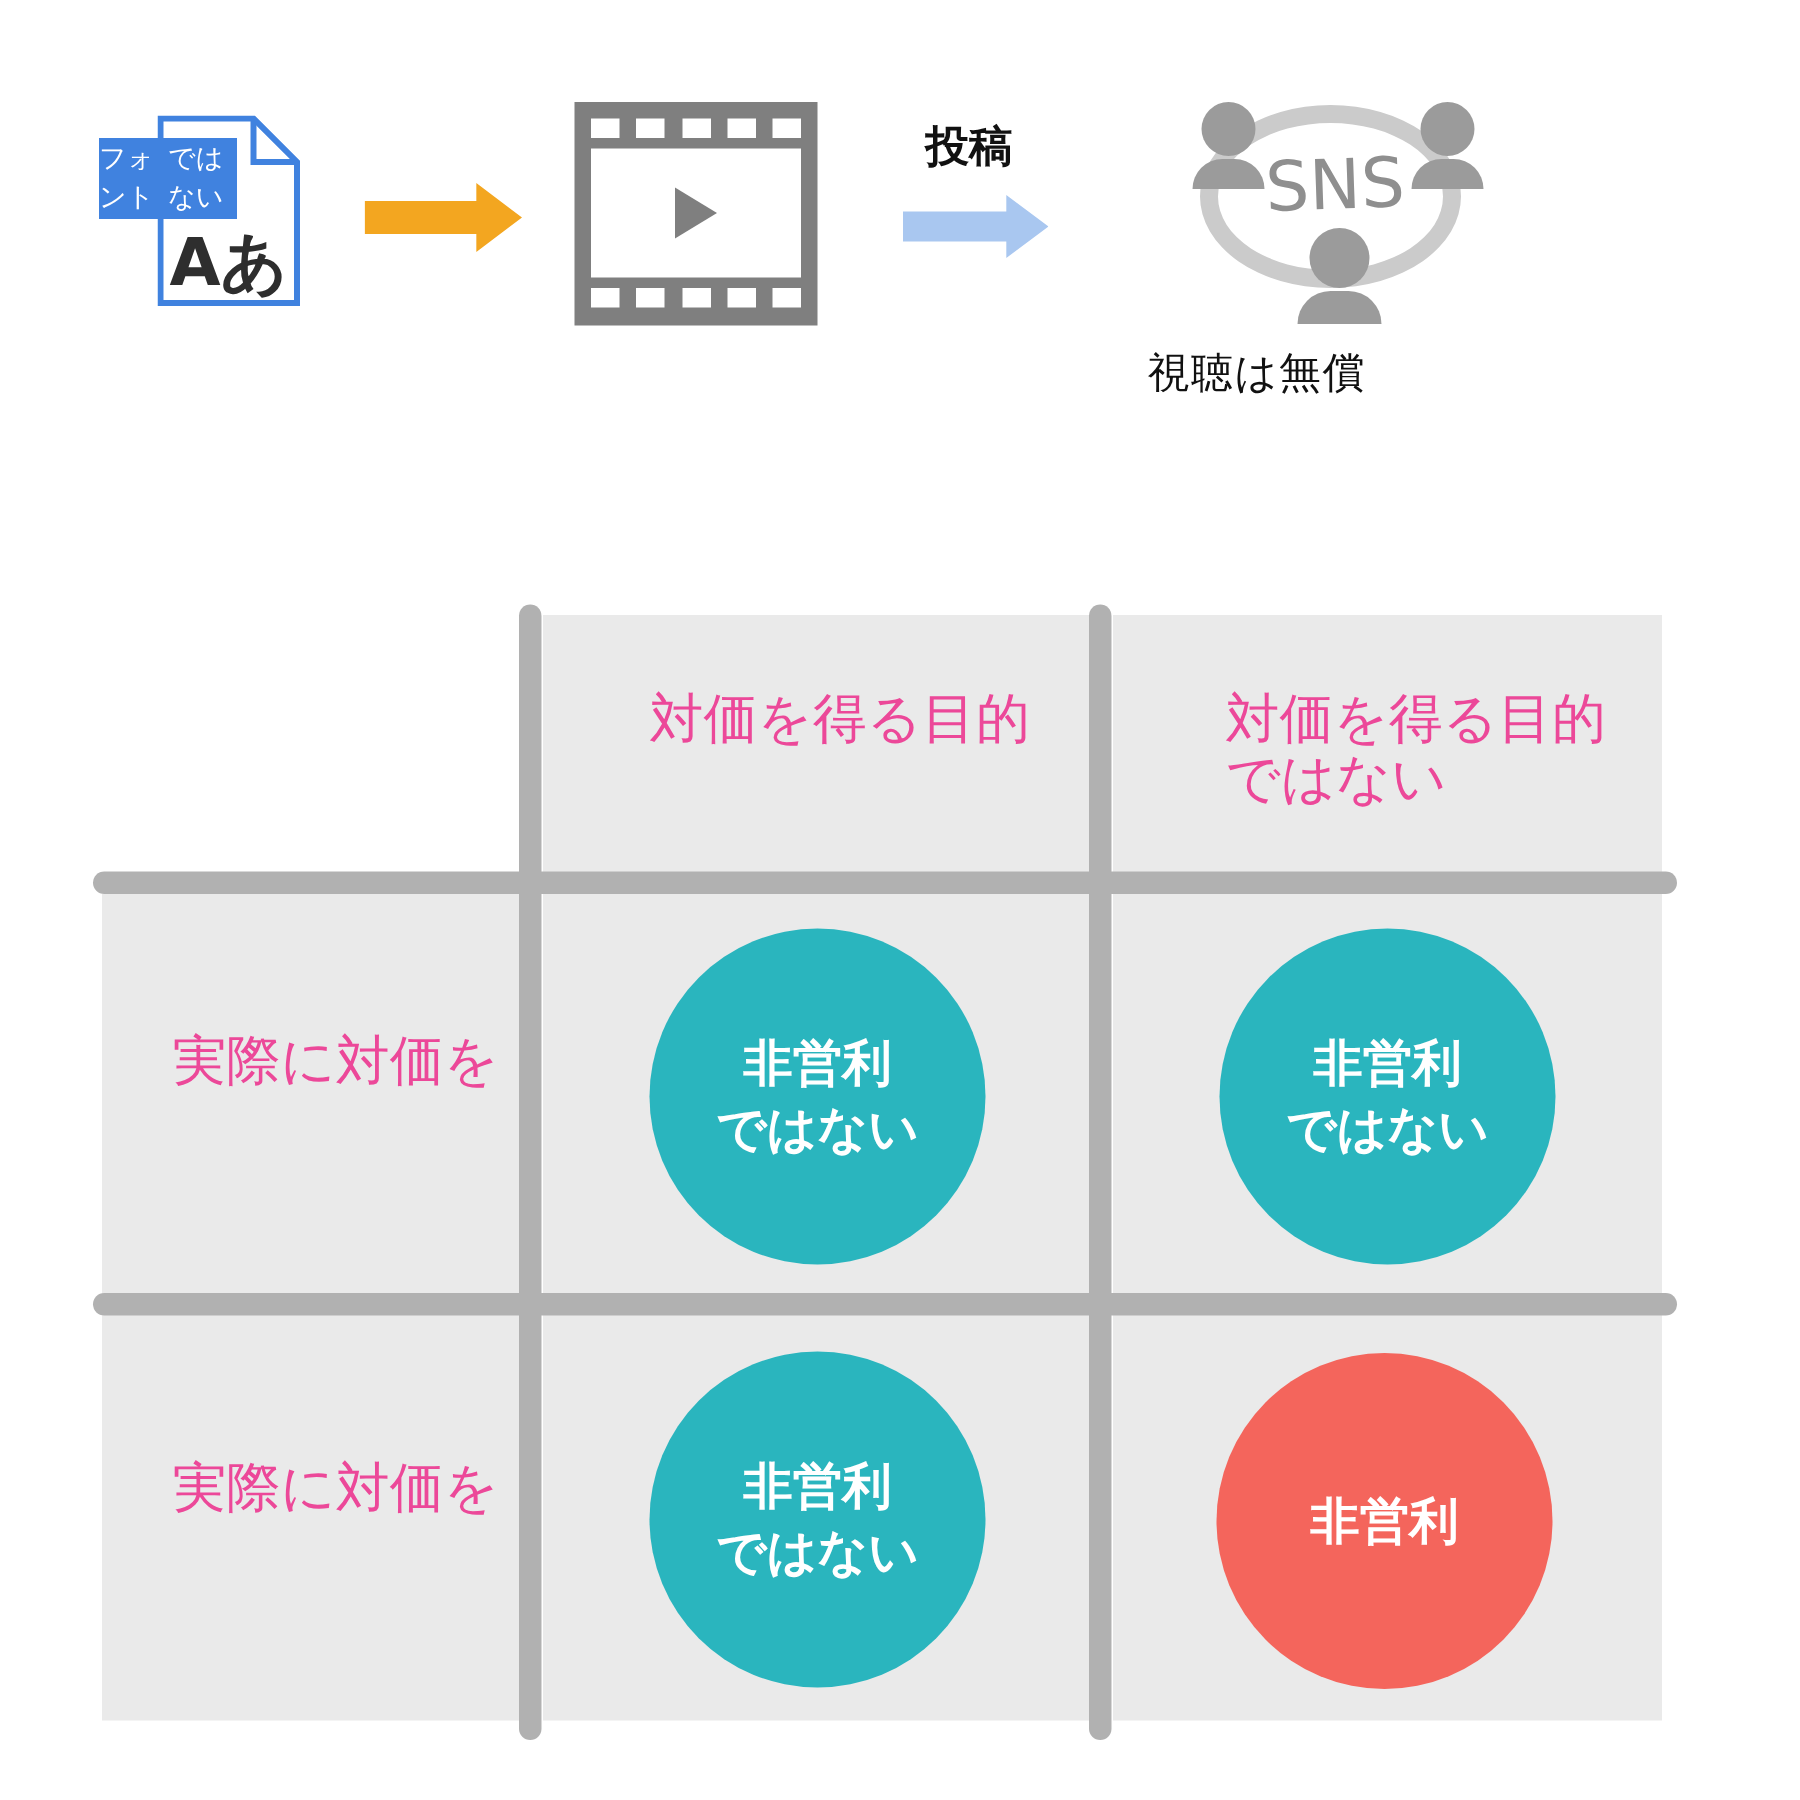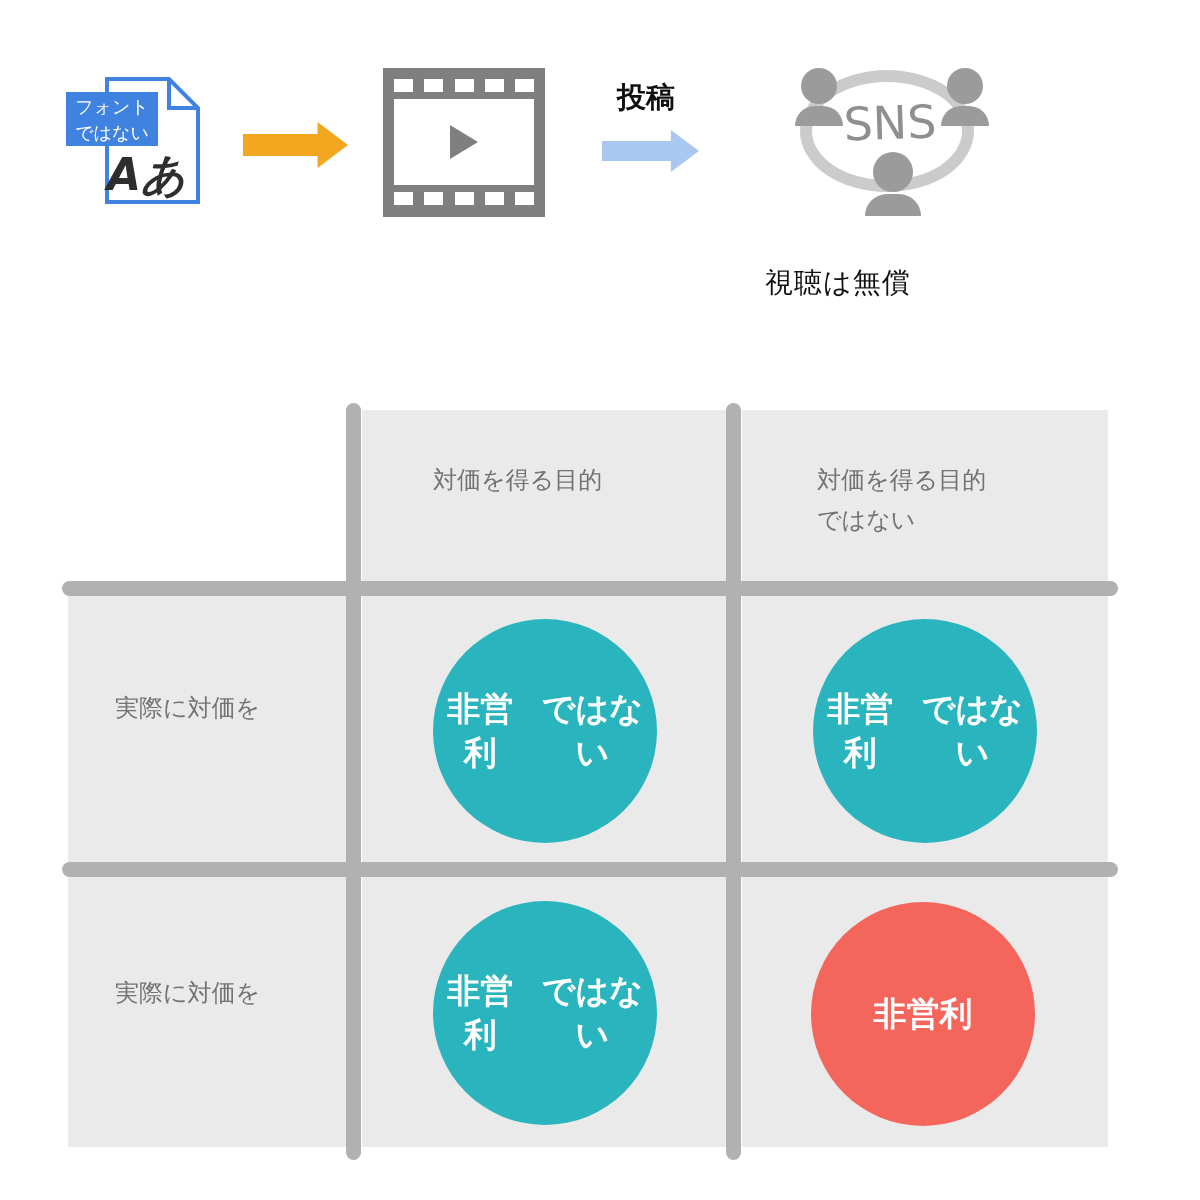--- a/index.html
+++ b/index.html
@@ -2,23 +2,23 @@
 <html><head>
 <meta charset="utf-8">
 <style>
   html,body{margin:0;padding:0;background:#ffffff;}
   body{width:1200px;height:1200px;font-family:"DejaVu Sans",sans-serif;color:#111;}
   .canvas{position:relative;width:1200px;height:1200px;overflow:hidden;background:#fff;}
   .abs{position:absolute;}
 
   
   .doc-svg{left:105px;top:77px;}
-  .doc-badge{left:66px;top:92px;width:92px;height:54px;display:flex;flex-direction:column;
-             justify-content:flex-end;align-items:center;color:#fff;font-size:18px;line-height:26px;}
-  .doc-sample{left:107px;top:146px;width:91px;font-size:44px;font-weight:600;color:#2e2e2e;font-style:italic;}
+  .doc-badge{left:66px;top:92px;width:92px;height:54px;display:flex;flex-direction:row;
+             justify-content:center;align-items:center;color:#fff;font-size:18px;line-height:26px;}
+  .doc-sample{left:107px;top:146px;width:91px;text-align:center;font-size:44px;font-weight:600;color:#2e2e2e;}
 
   .block-arrow{clip-path:polygon(0 26%,71% 26%,71% 0,100% 50%,71% 100%,71% 74%,0 74%);}
   .arrow-convert{left:243px;top:122px;width:105px;height:46px;}
   .arrow-post{left:602px;top:130px;width:97px;height:42px;}
   .post-label{left:617px;top:78px;font-size:29px;font-weight:bold;}
 
   .film{left:383px;top:68px;width:162px;height:149px;background:#7f7f7f;}
   .film-screen{position:absolute;left:11px;top:31px;width:140px;height:86px;background:#fff;}
   .film-holes{position:absolute;left:11px;width:140px;height:13px;display:flex;justify-content:space-between;}
   .film-holes.top{top:11px;} .film-holes.bottom{top:124px;}
@@ -26,40 +26,40 @@
   .play-tri{position:absolute;left:67px;top:57px;width:0;height:0;
             border-left:28px solid #7f7f7f;border-top:17px solid transparent;border-bottom:17px solid transparent;}
 
   .sns-ring{left:800px;top:70px;width:174px;height:122px;border:12px solid #cbcbcb;
             border-radius:50%;box-sizing:border-box;}
   .sns-text{left:840px;top:96px;width:100px;text-align:center;font-size:46px;color:#8f8f8f;
             transform:rotate(-2deg);}
   .p-head{position:absolute;border-radius:50%;background:#9b9b9b;}
   .p-body{position:absolute;background:#9b9b9b;border-radius:24px 24px 0 0;}
   .caption{left:765px;top:230px;font-size:28px;line-height:37px;letter-spacing:1px;}
-  .caption span{display:block;margin-top:34px;}
+  .caption span{display:block;}
 
   
   .strip{position:absolute;}
   .col-strip1{left:362px;top:410px;width:365px;height:737px;}
   .col-strip2{left:742px;top:410px;width:366px;height:737px;}
   .row-strip{left:68px;top:596px;width:290px;height:551px;}
   .bar{position:absolute;border-radius:8px;}
   .vbar1{left:346px;top:403px;width:15px;height:757px;}
   .vbar2{left:726px;top:403px;width:15px;height:757px;}
   .hbar1{left:62px;top:581px;width:1056px;height:15px;}
   .hbar2{left:62px;top:862px;width:1056px;height:15px;}
 
-  .mx-label{position:absolute;font-size:24px;line-height:40px;color:#737373;}
+  .mx-label{position:absolute;font-size:36px;line-height:40px;color:#ec4899;}
   .mx-label span{display:block;}
   .colhead1{left:433px;top:460px;} .colhead2{left:817px;top:460px;}
   .rowhead1{left:115px;top:688px;} .rowhead2{left:115px;top:973px;}
 
   .circle{position:absolute;width:224px;height:224px;border-radius:50%;display:flex;
-          flex-direction:row;justify-content:center;align-items:center;
+          flex-direction:column;justify-content:center;align-items:center;
           color:#fff;font-size:33px;font-weight:bold;line-height:44px;text-align:center;}
   .c11{left:433px;top:619px;} .c12{left:813px;top:619px;}
   .c21{left:433px;top:901px;} .c22{left:811px;top:902px;}
 </style>
 </head>
 <body>
 
 <div class="canvas">
 
   <svg class="abs doc-svg" width="95" height="127" viewBox="0 0 95 127">

